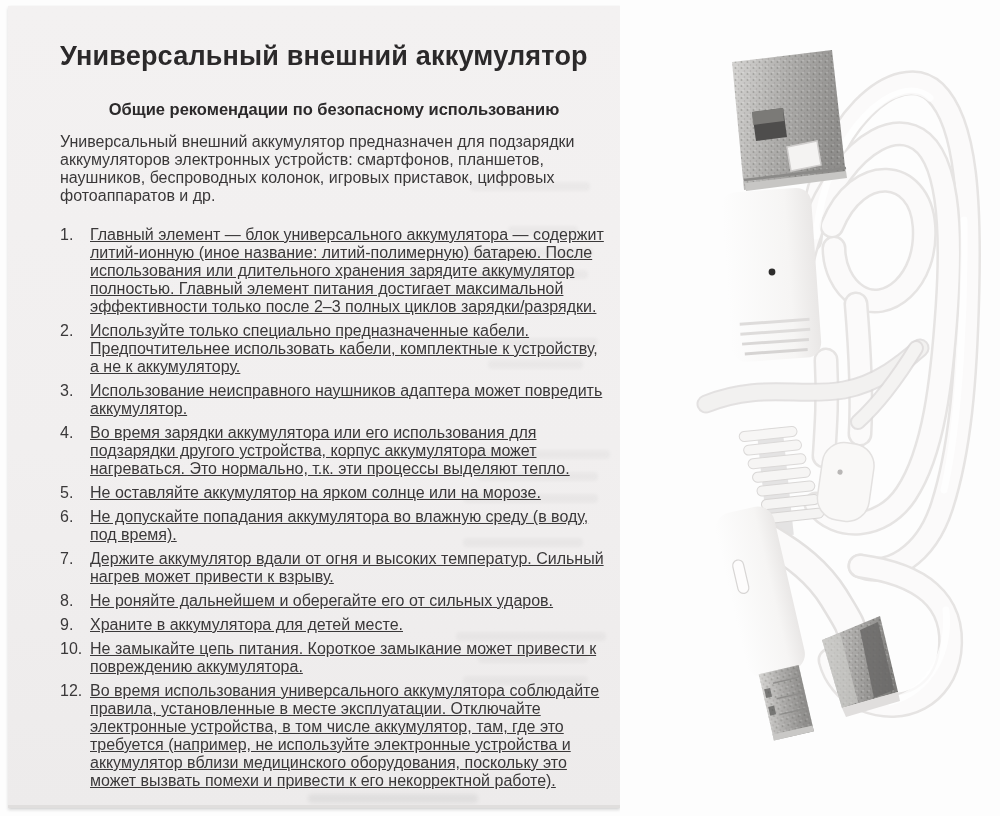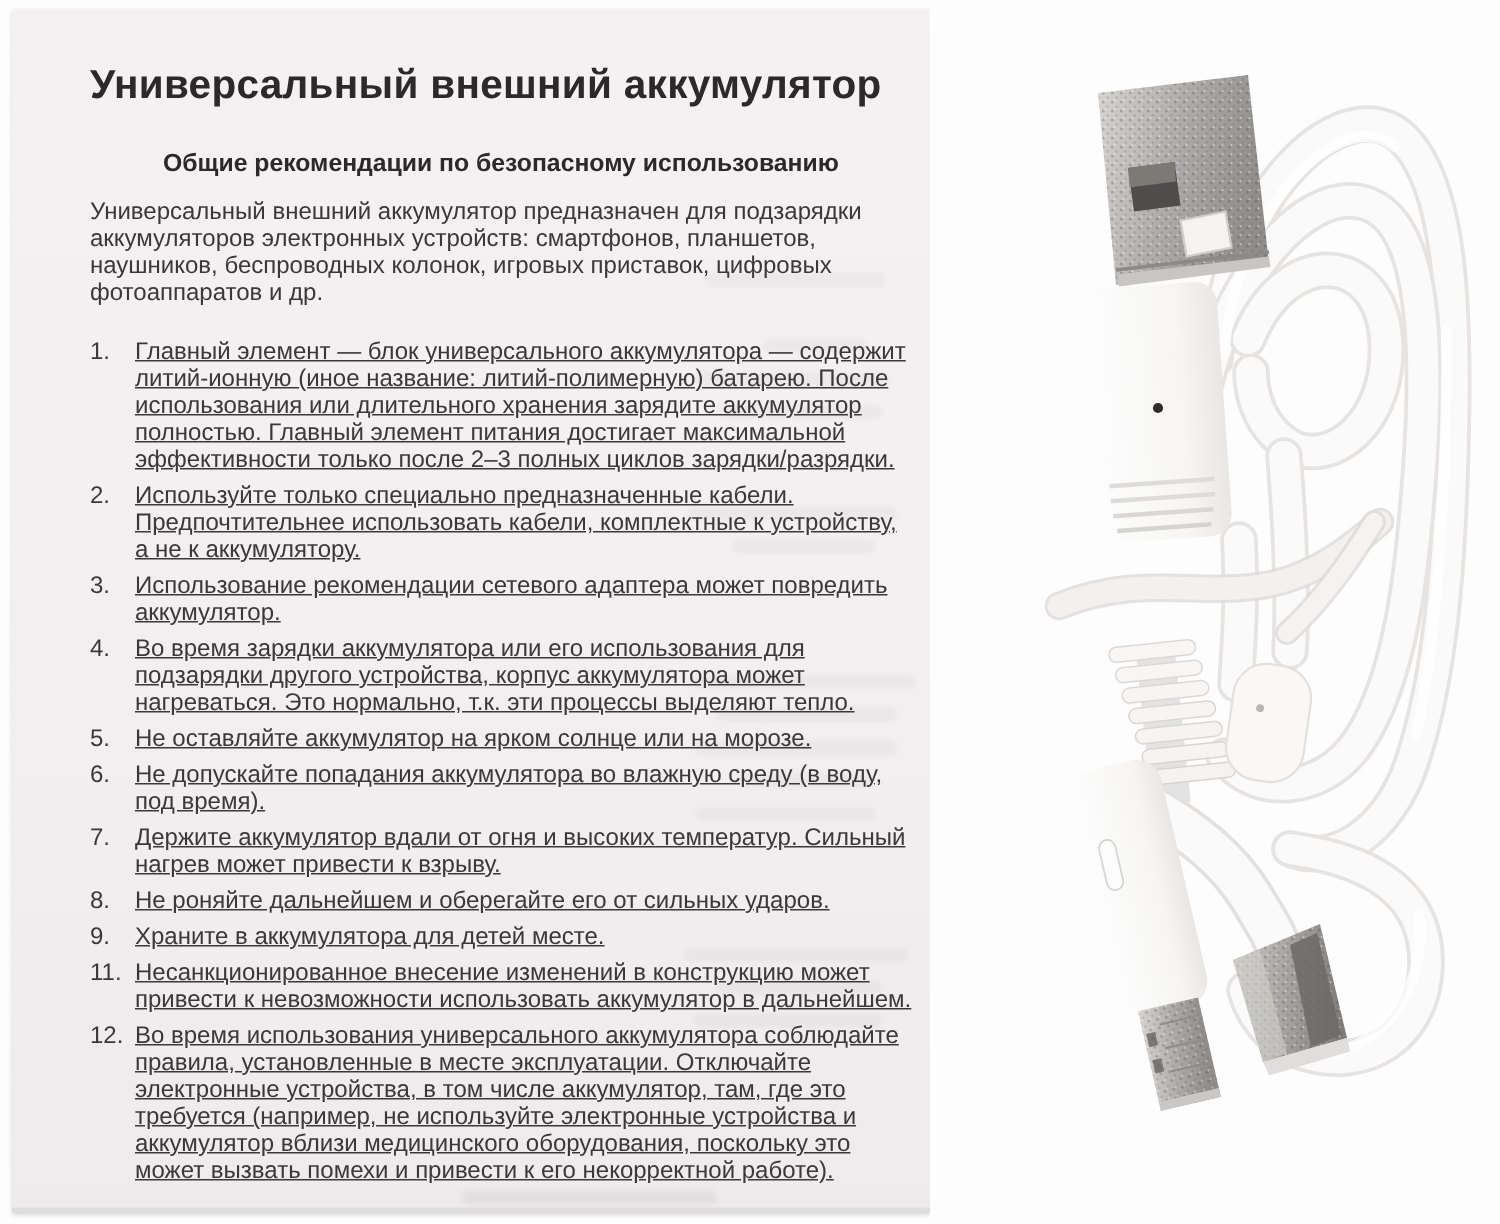--- a/index.html
+++ b/index.html
@@ -75,21 +75,21 @@
           <li>
             <span class="num">1.</span>
             <span class="txt">Главный элемент — блок универсального аккумулятора — содержит литий-ионную (иное название: литий-полимерную) батарею. После использования или длительного хранения зарядите аккумулятор полностью. Главный элемент питания достигает максимальной эффективности только после 2–3 полных циклов зарядки/разрядки.</span>
           </li>
           <li>
             <span class="num">2.</span>
             <span class="txt">Используйте только специально предназначенные кабели. Предпочтительнее использовать кабели, комплектные к устройству, а не к аккумулятору.</span>
           </li>
           <li>
             <span class="num">3.</span>
-            <span class="txt">Использование рекомендации сетевого адаптера может повредить аккумулятор.</span>
+            <span class="txt">Использование неисправного наушников адаптера может повредить аккумулятор.</span>
           </li>
           <li>
             <span class="num">4.</span>
             <span class="txt">Во время зарядки аккумулятора или его использования для подзарядки другого устройства, корпус аккумулятора может нагреваться. Это нормально, т.к. эти процессы выделяют тепло.</span>
           </li>
           <li>
             <span class="num">5.</span>
             <span class="txt">Не оставляйте аккумулятор на ярком солнце или на морозе.</span>
           </li>
           <li>
@@ -102,22 +102,22 @@
           </li>
           <li>
             <span class="num">8.</span>
             <span class="txt">Не роняйте дальнейшем и оберегайте его от сильных ударов.</span>
           </li>
           <li>
             <span class="num">9.</span>
             <span class="txt">Храните в аккумулятора для детей месте.</span>
           </li>
           <li>
-            <span class="num">11.</span>
-            <span class="txt">Несанкционированное внесение изменений в конструкцию может привести к невозможности использовать аккумулятор в дальнейшем.</span>
+            <span class="num">10.</span>
+            <span class="txt">Не замыкайте цепь питания. Короткое замыкание может привести к повреждению аккумулятора.</span>
           </li>
           <li>
             <span class="num">12.</span>
             <span class="txt">Во время использования универсального аккумулятора соблюдайте правила, установленные в месте эксплуатации. Отключайте электронные устройства, в том числе аккумулятор, там, где это требуется (например, не используйте электронные устройства и аккумулятор вблизи медицинского оборудования, поскольку это может вызвать помехи и привести к его некорректной работе).</span>
           </li>
         </ol>
     </div>
   </div>
 
   <div class="photo">

